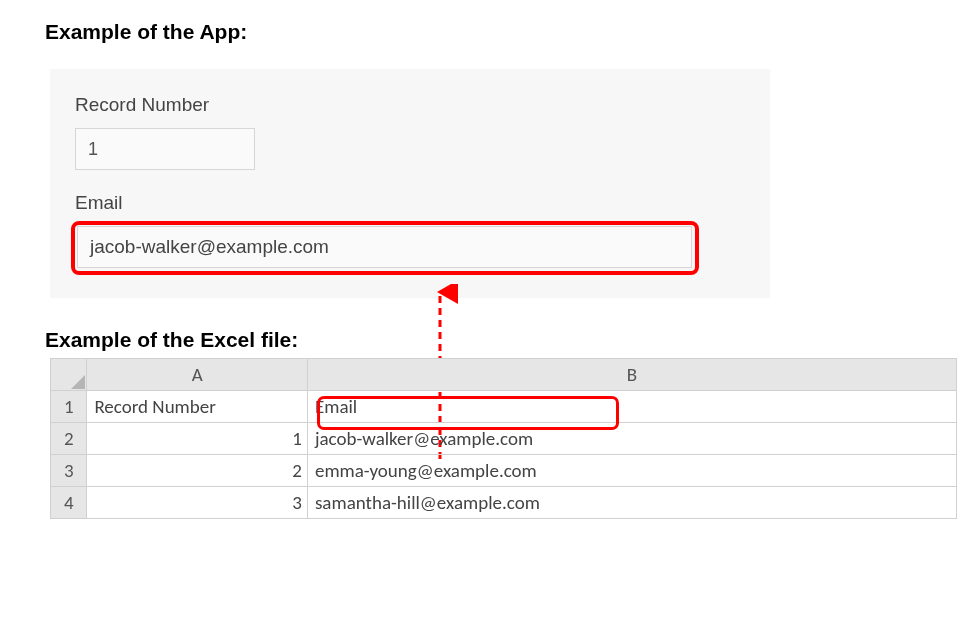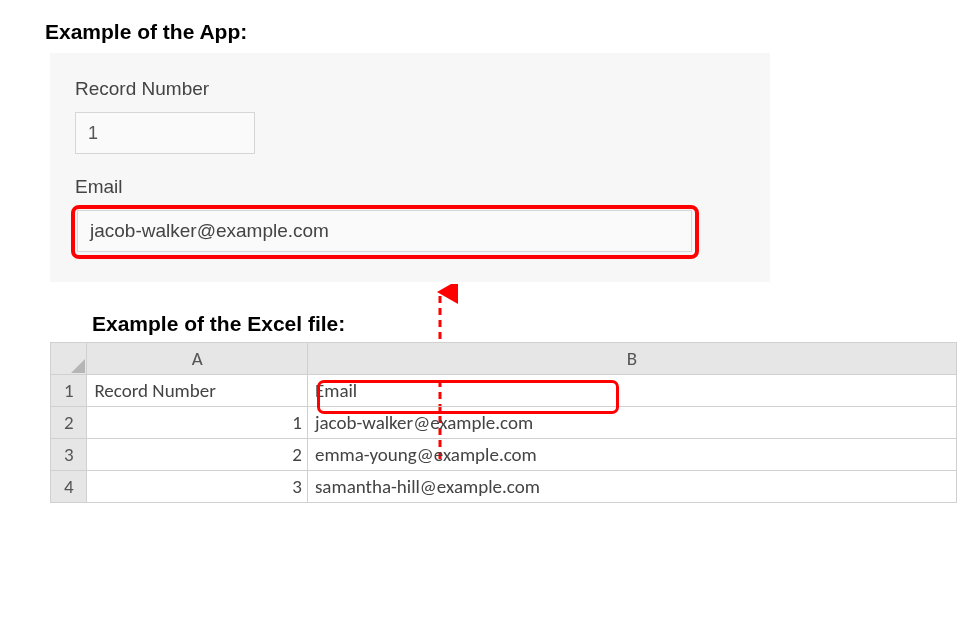--- a/index.html
+++ b/index.html
@@ -8,21 +8,21 @@
       width: 957px;
       height: 634px;
       background: #fff;
       padding: 20px 0 0 45px;
       position: relative;
     }
     .section-title {
       font-weight: bold;
       font-size: 21px;
       color: #000;
-      margin-bottom: 9px;
+      margin-bottom: 25px;
     }
     .app-example {
       background: #f7f7f7;
       width: 720px;
       padding: 25px 0 30px 25px;
       margin-bottom: 30px;
       margin-left: 5px;
       font-family: "Segoe UI", "Meiryo UI", sans-serif;
     }
     .field-block { margin-bottom: 22px; }
@@ -59,21 +59,21 @@
     .red-highlight-app {
       position: absolute;
       left: -4px;
       top: -5px;
       width: 628px;
       height: 54px;
       border: 4px solid #ff0000;
       border-radius: 8px;
       pointer-events: none;
     }
-    .excel-title { margin-bottom: 6px; margin-left: 47px; }
+    .excel-title { margin-bottom: 6px; }
     .excel-table {
       border-collapse: collapse;
       font-family: Calibri, "Segoe UI", sans-serif;
       font-size: 19px;
       color: #444;
       position: relative;
     }
     .excel-table td, .excel-table th {
       border: 1px solid #d0d0d0;
       height: 32px;

